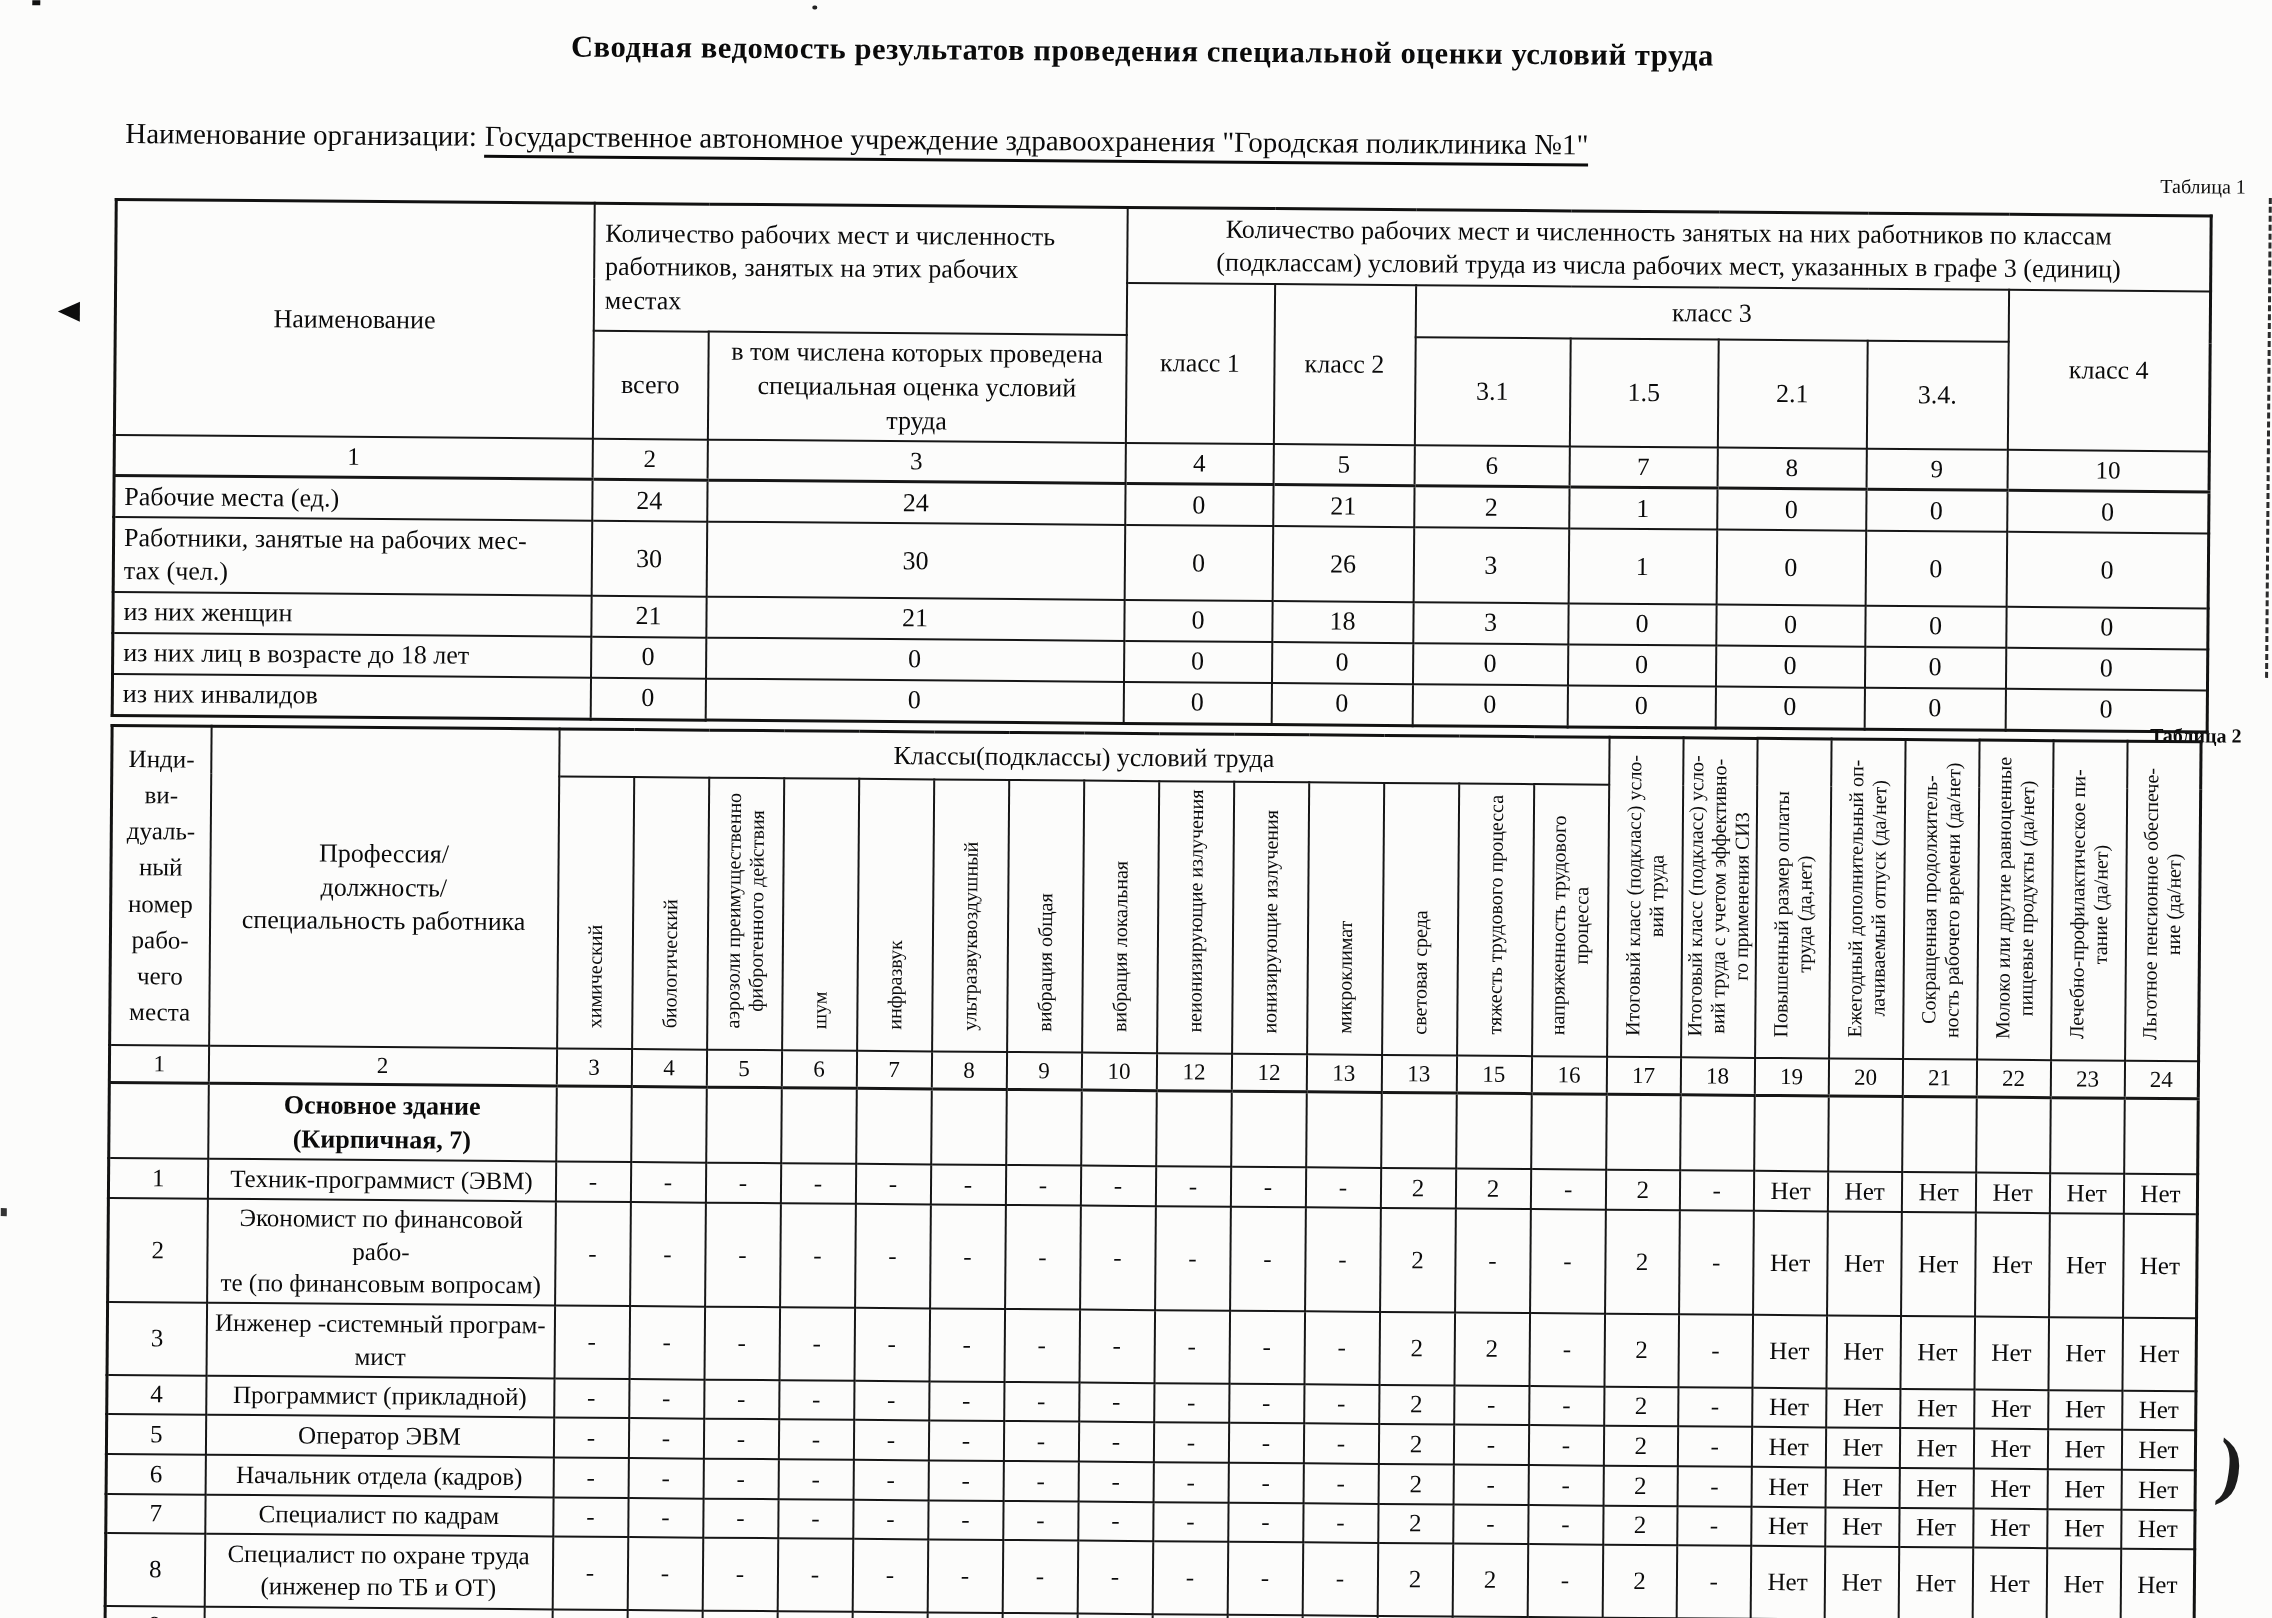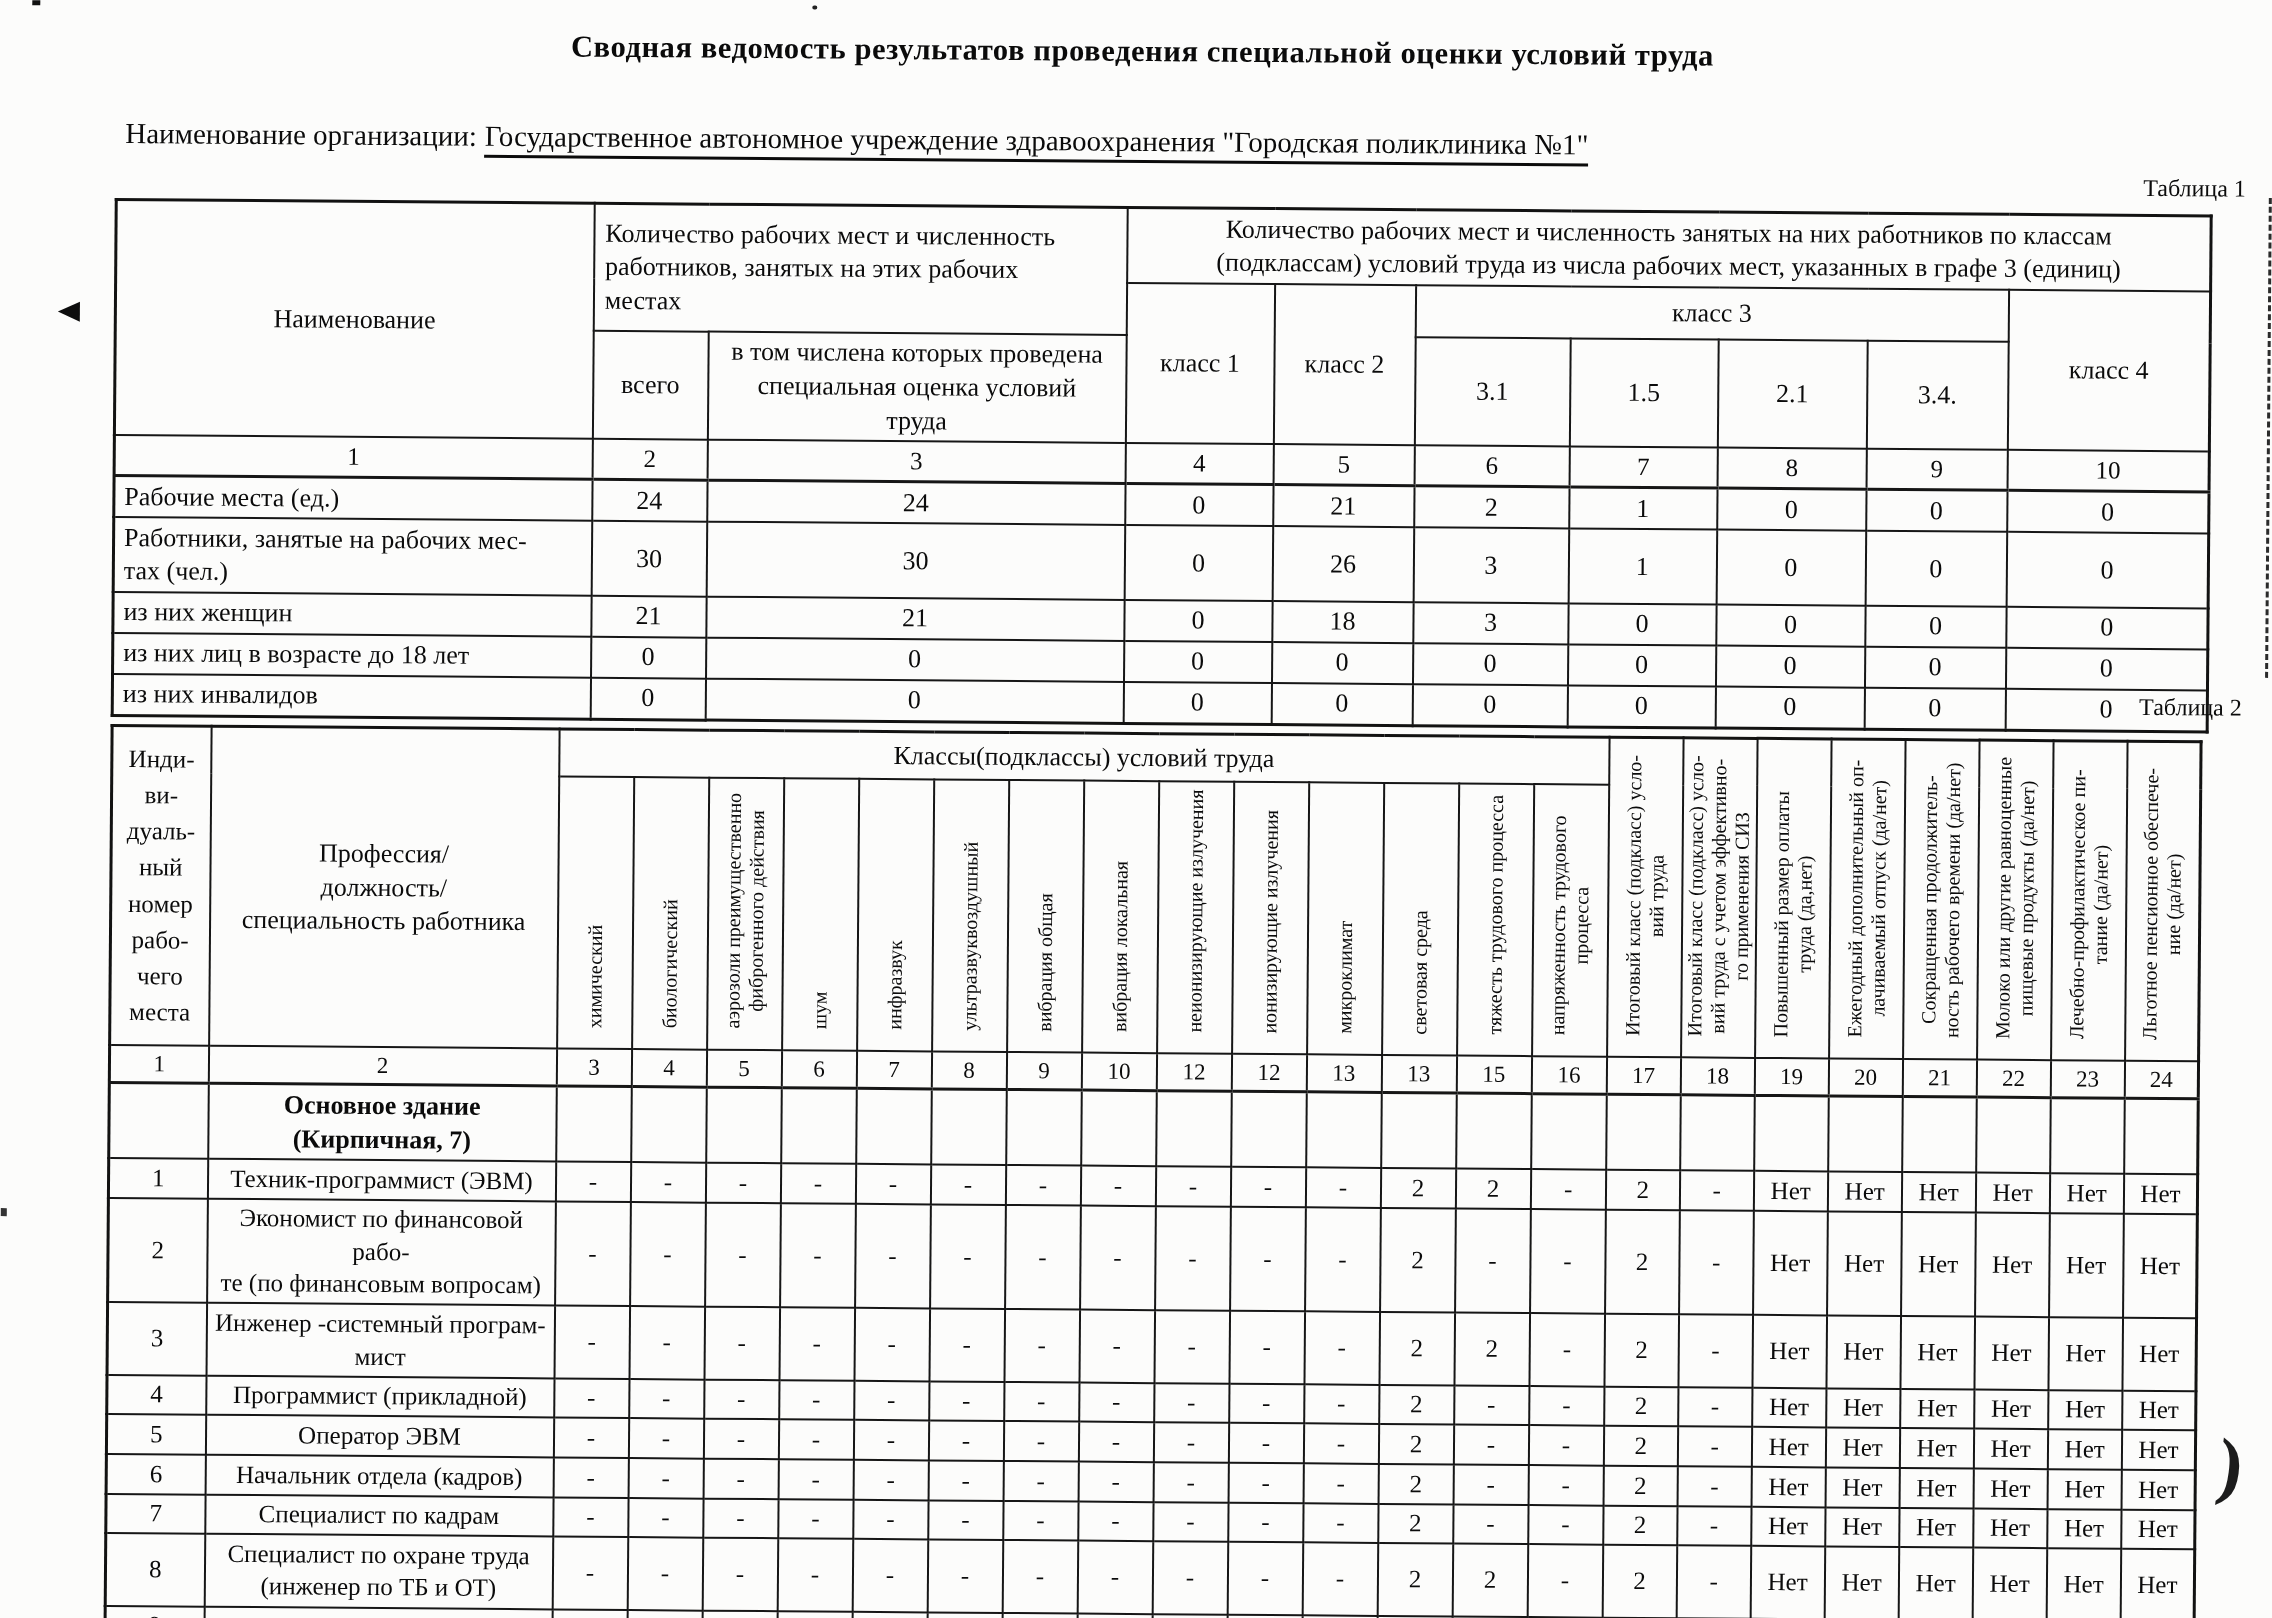--- a/index.html
+++ b/index.html
@@ -6,23 +6,23 @@
   body{
     width:2273px;height:1619px;overflow:hidden;position:relative;
     background:#fcfcfb;color:#0b0b0b;
     font-family:"Liberation Serif", serif;
   }
   .sheet{position:absolute;inset:0;transform:rotate(0.45deg);transform-origin:1136px 809px;}
   .title{position:absolute;top:34px;left:0;width:2273px;text-align:center;
          font-size:30.5px;font-weight:bold;letter-spacing:0.6px;}
   .org-line{position:absolute;top:125px;left:120px;font-size:29px;white-space:nowrap;}
   .org-name{border-bottom:3.2px solid #0b0b0b;padding-bottom:2.6px;margin-left:7.8px;}
-  .tbl-label{position:absolute;right:32px;font-size:24px;}
+  .tbl-label{position:absolute;right:32px;font-size:20px;}
   .tbl1-label{top:167px;}
-  .tbl2-label{top:686px;}
+  .tbl2-label{top:716px;font-weight:bold;}
 
   table{border-collapse:collapse;table-layout:fixed;position:absolute;left:110px;}
   .t1{top:206px;width:2094px;font-size:26px;}
   .t2{top:732px;width:2092px;font-size:25px;}
   td{border:2.6px solid #161616;text-align:center;vertical-align:middle;
      padding:2.6px 5.2px;white-space:pre-line;line-height:1.3;}
   table{border:3.9px solid #121212;}
   .lbl{text-align:left;padding-left:9px;}
   .grp{ text-align:left;padding-left:10.4px;}
   .num{height:27px;font-size:25px;border-bottom-width:3.2px;}

